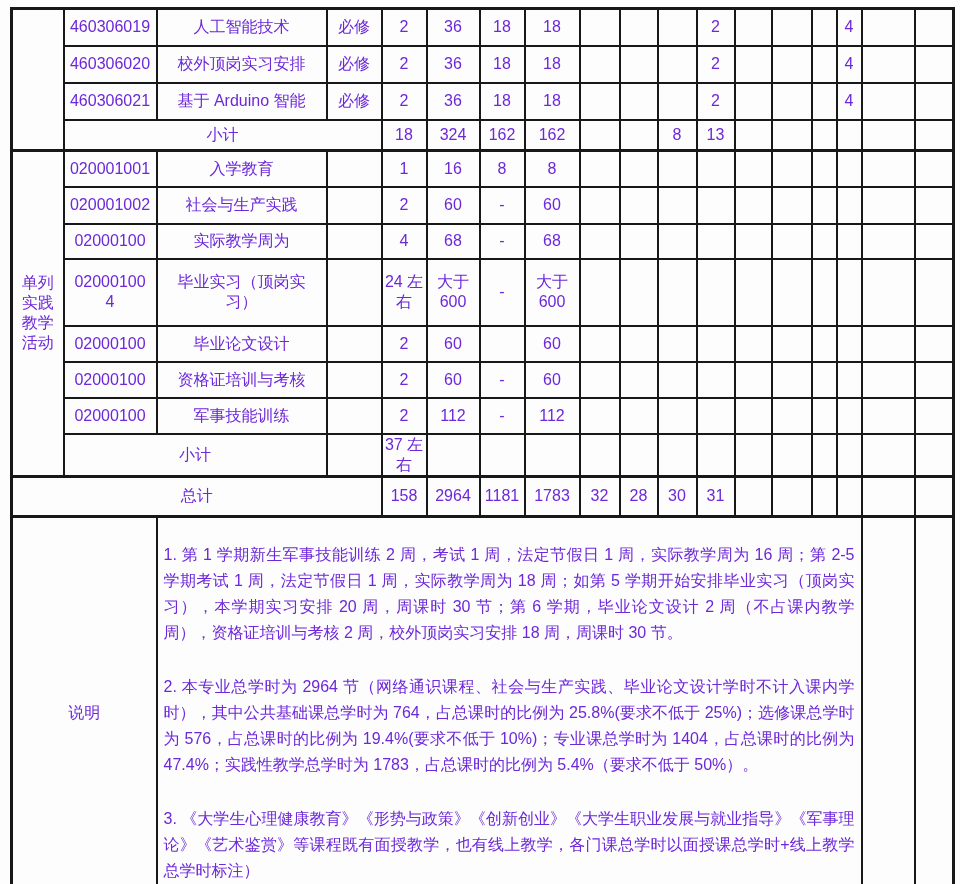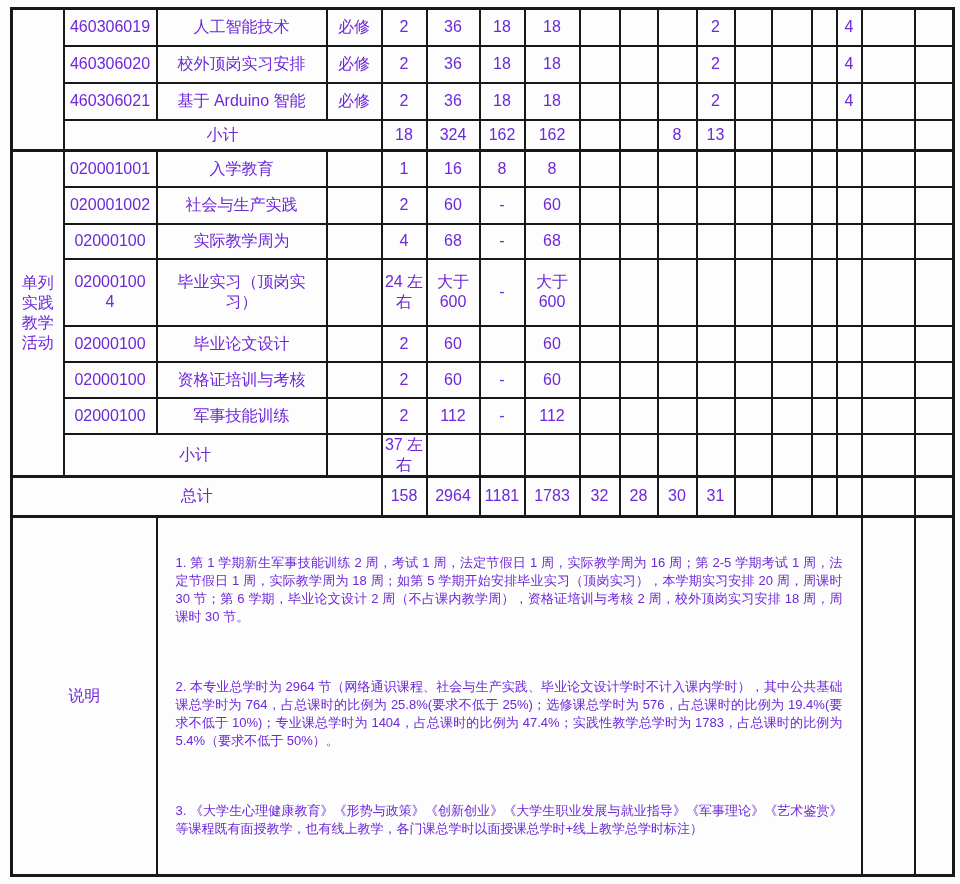--- a/index.html
+++ b/index.html
@@ -40,23 +40,23 @@
   tr.r14{height:359px;}
   tr.sec > td{border-top-width:3px;}
   td.cat{line-height:22px;}
   td.notes{
     text-align:left;
     vertical-align:top;
     padding:4px 8px 0 8px;
     white-space:normal;
   }
   td.notes p{
-    margin:16px;
-    font-size:13px;
-    line-height:18px;
+    margin:4px;
+    font-size:16px;
+    line-height:26px;
     text-align:justify;
   }
 </style>
 </head>
 <body>
 
 <div class="page">
 <table class="sched">
   <colgroup>
     <col style="width:52px">

